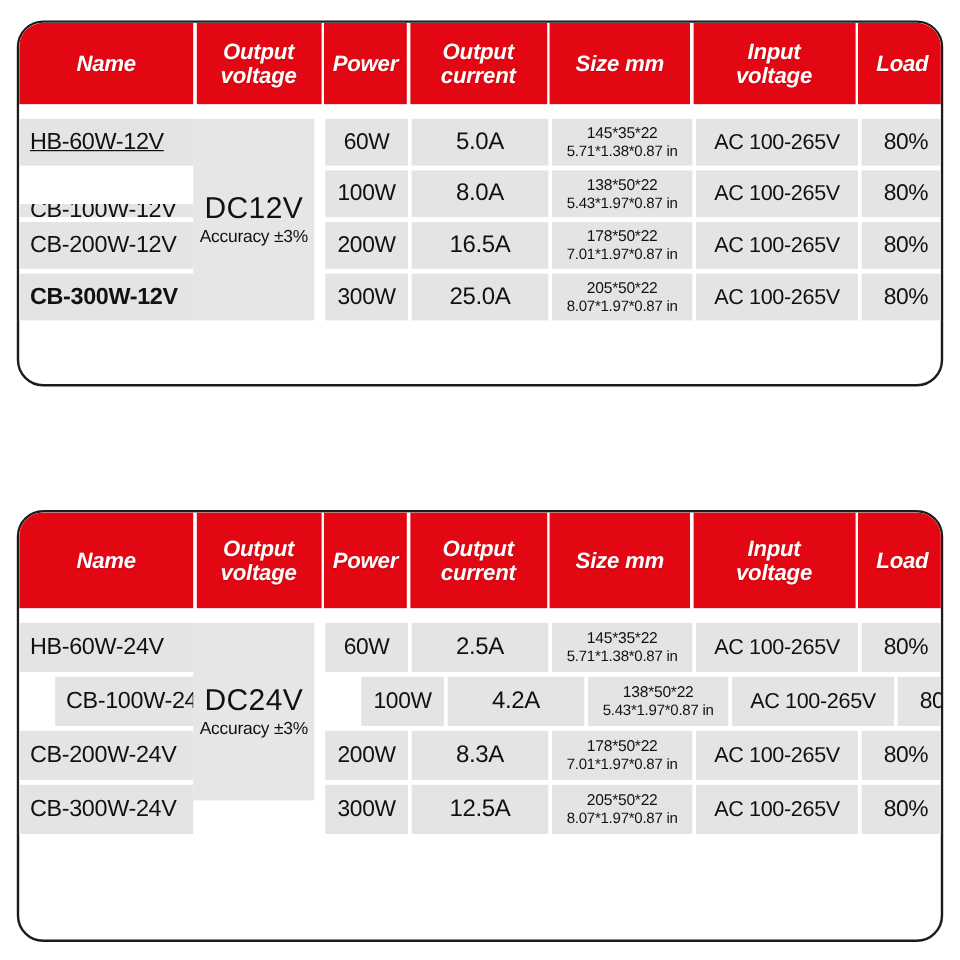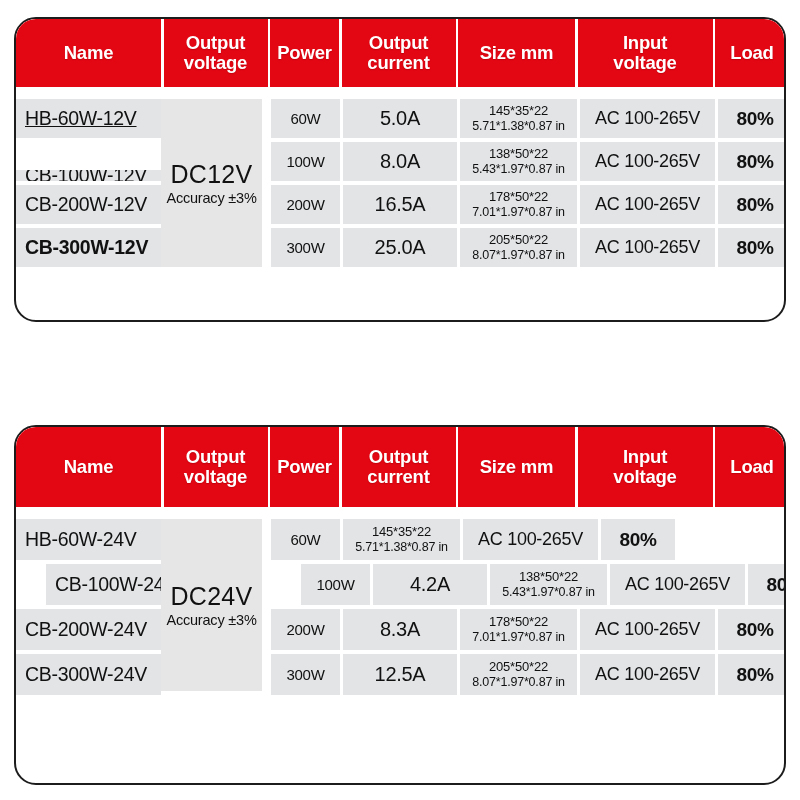--- a/index.html
+++ b/index.html
@@ -56,21 +56,21 @@
     justify-content: center;
     text-align: center;
     box-sizing: border-box;
     margin-right: 2.5px;
     padding: 0 2px;
     letter-spacing: -0.2px;
     text-shadow: 0 1px 1px rgba(120,0,0,0.30);
   }
   .hdr-cell:last-child { margin-right: 0; }
 
-  .hdr-cell .two-line { display: block; }
+  .hdr-cell .two-line { display: block; font-style: italic; }
   .hdr-cell .two-line span { display: block; }
 
   
   .body-wrap {
     position: relative;
     background: #ffffff;
     padding-top: 12px;
   }
 
   .data-grid {
@@ -93,21 +93,21 @@
     align-items: center;
     justify-content: center;
     text-align: center;
     box-sizing: border-box;
     margin-right: 3px;
     font-size: 19px;
     letter-spacing: -0.3px;
     overflow: hidden;
     white-space: nowrap;
   }
-  .cell:last-child { margin-right: 0; font-weight: bold; }
+  .cell:last-child { margin-right: 0; }
 
   .cell.name-cell {
     justify-content: flex-start;
     padding-left: 9px;
     font-size: 19.5px;
   }
   .cell.voltage-spacer {
     background: transparent;
     margin-right: 3px;
   }
@@ -120,21 +120,21 @@
   .size-mm {
     font-size: 13px;
     letter-spacing: -0.2px;
   }
   .size-in {
     font-size: 12.5px;
     letter-spacing: -0.2px;
   }
   .cell.input-cell { font-size: 18px; }
   .cell.load-cell  { font-size: 19px; }
-  .cell.power-cell { font-size: 15px; }
+  .cell.power-cell { font-size: 19px; }
   .cell.current-cell { font-size: 20px; }
 
   
   .merged-voltage {
     position: absolute;
     background: #e6e6e6;
     display: flex;
     flex-direction: column;
     align-items: center;
     justify-content: center;
@@ -290,20 +290,21 @@
             <span>Load</span>
           </span>
         </div>
       </div>
       <div class="body-wrap">
         <div class="data-grid">
           <div class="data-row">
             <div class="cell name-cell" style="width: 145px; flex: 0 0 145px;">HB-60W-24V</div>
             <div class="cell voltage-spacer" style="width: 104px; flex: 0 0 104px;"></div>
             <div class="cell power-cell" style="width: 69px; flex: 0 0 69px;">60W</div>
+            <div class="cell current-cell" style="width: 114px; flex: 0 0 114px;">2.5A</div>
             <div class="cell size-cell" style="width: 117px; flex: 0 0 117px;">
               <div class="size-mm">145*35*22</div>
               <div class="size-in">5.71*1.38*0.87 in</div>
             </div>
             <div class="cell input-cell" style="width: 135px; flex: 0 0 135px;">AC 100-265V</div>
             <div class="cell load-cell" style="width: 74px; flex: 0 0 74px;">80%</div>
           </div>
           <div class="data-row">
             <div class="cell name-cell" style="width: 145px; flex: 0 0 145px; margin-left: 30px;">CB-100W-24V</div>
             <div class="cell voltage-spacer" style="width: 104px; flex: 0 0 104px;"></div>
@@ -333,20 +334,20 @@
             <div class="cell voltage-spacer" style="width: 104px; flex: 0 0 104px;"></div>
             <div class="cell power-cell" style="width: 69px; flex: 0 0 69px;">300W</div>
             <div class="cell current-cell" style="width: 114px; flex: 0 0 114px;">12.5A</div>
             <div class="cell size-cell" style="width: 117px; flex: 0 0 117px;">
               <div class="size-mm">205*50*22</div>
               <div class="size-in">8.07*1.97*0.87 in</div>
             </div>
             <div class="cell input-cell" style="width: 135px; flex: 0 0 135px;">AC 100-265V</div>
             <div class="cell load-cell" style="width: 74px; flex: 0 0 74px;">80%</div>
           </div>
-          <div class="merged-voltage" style="left: 145px; width: 101px; top: 0px; height: 172px;">
+          <div class="merged-voltage" style="left: 145px; width: 101px; top: 0px; height: 148px;">
             <div class="mv-main">DC24V</div>
             <div class="mv-sub">Accuracy ±3%</div>
           </div>
         </div>
       </div>
     </div>
   </div>
 
 </body></html>

